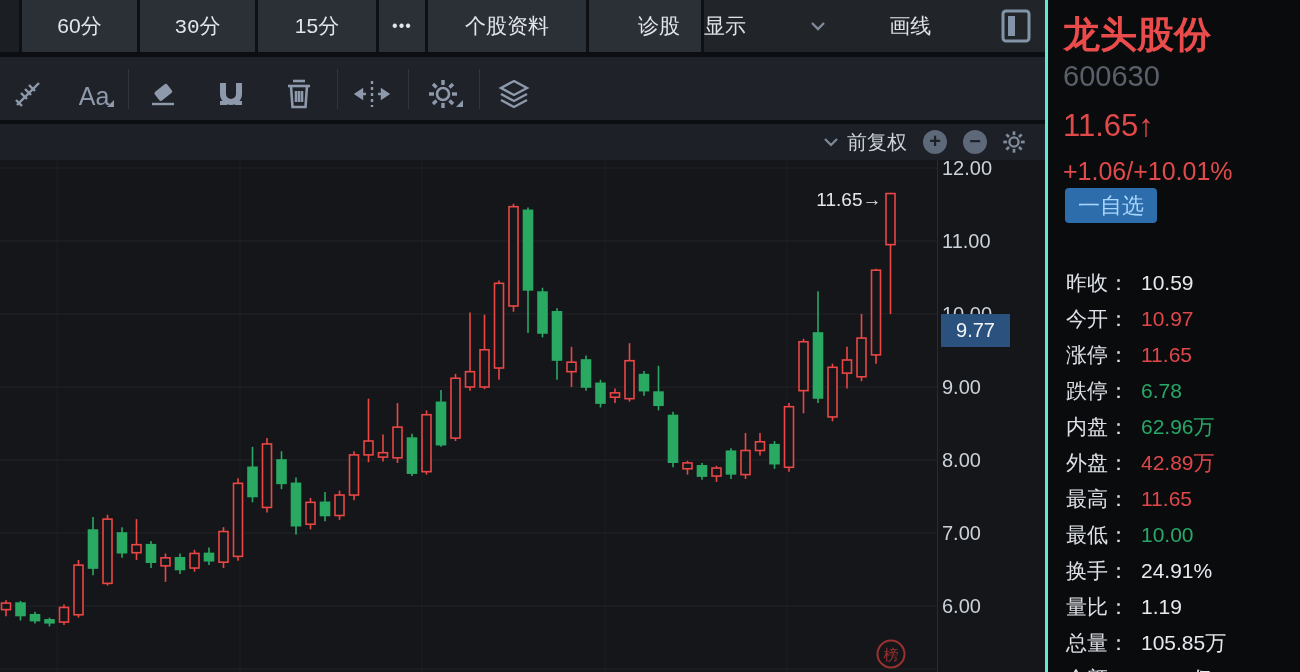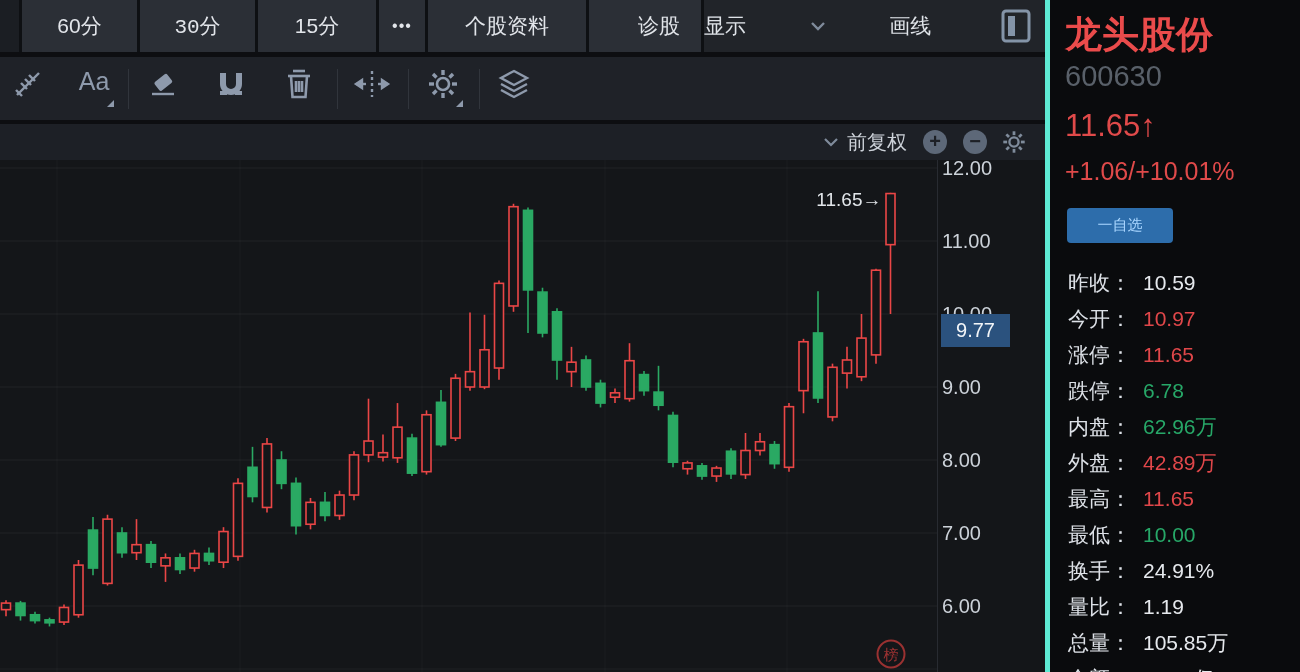--- a/index.html
+++ b/index.html
@@ -20,21 +20,21 @@
   .topbar-right { flex:1; display:flex; align-items:center; justify-content:space-between;
     gap:18px; padding-right:14px; color:#dfe3e8; font-size:21px; }
   .chev { width:16px; height:10px; }
   .panel-ico { width:30px; height:34px; margin-left:6px; }
 
   
   .bar-gap { position:absolute; left:0; width:1045px; background:#0d0e11; }
   .gap1 { top:52px; height:5px; } .gap2 { top:120px; height:4px; }
   .toolbar { position:absolute; left:0; top:57px; width:1045px; height:63px;
     background:#1f2228; display:flex; align-items:center; }
-  .tool { position:relative; display:flex; align-items:flex-start; justify-content:center;
+  .tool { position:relative; display:flex; align-items:flex-end; justify-content:center;
     width:44px; height:44px; color:#8e9aac; }
   .tool svg { display:block; }
   .tool-sep { width:1px; height:40px; background:#31353c; margin:0 12px; }
   .aa-label { font-size:25px; color:#8e9aac; }
   .dd-corner { position:absolute; right:2px; bottom:4px; width:0; height:0;
     border-left:7px solid transparent; border-bottom:7px solid #8e9aac; }
 
   
   .chart-header { position:absolute; left:0; top:124px; width:1045px; height:36px;
     background:#1d2026; display:flex; align-items:center; justify-content:flex-end; }
@@ -50,28 +50,28 @@
   #plot { position:absolute; left:0; top:0; }
   .axis-col { position:absolute; left:937px; top:0; width:108px; height:512px;
     border-left:1px solid #282b31; }
   .axis-label { position:absolute; left:4px; color:#ccd2d9; font-size:20px; height:22px; }
   .price-badge { position:absolute; left:3px; width:69px; height:33px;
     background:#2b527e; color:#f2f5f8; font-size:20px; line-height:33px;
     text-align:center; z-index:3; }
 
   
   .sidebar { position:absolute; left:1045px; top:0; width:255px; height:672px;
-    background:#0a0b0d; border-left:5px solid #5eead4; overflow:hidden; }
+    background:#0a0b0d; border-left:3px solid #5eead4; overflow:hidden; }
   .stock-name { position:absolute; left:15px; top:10px; font-size:37px; font-weight:bold;
     color:#ea4b4b; }
   .stock-code { position:absolute; left:15px; top:60px; font-size:29px; color:#596069; }
   .stock-price { position:absolute; left:15px; top:108px; font-size:31px; color:#e04a4a; }
   .stock-change { position:absolute; left:15px; top:157px; font-size:25px; color:#e04a4a; }
-  .watch-btn { position:absolute; left:17px; top:208px; width:106px; height:35px;
-    background:#2d6dab; border-radius:4px; color:#a9d6ff; font-size:15px;
+  .watch-btn { position:absolute; left:17px; top:188px; width:92px; height:35px;
+    background:#2d6dab; border-radius:4px; color:#a9d6ff; font-size:22px;
     display:flex; align-items:center; justify-content:center; }
   .stats { position:absolute; left:0; top:265px; width:255px; }
   .stat-row { position:relative; height:36px; font-size:21px; line-height:36px; }
   .stat-label { position:absolute; left:18px; color:#dde1e7; }
   .stat-value { position:absolute; left:93px;text-align:right; }
   .c-white { color:#e6e9ed; } .c-red { color:#e0474a; } .c-green { color:#27a868; }
 </style>
 </head>
 <body>
 

